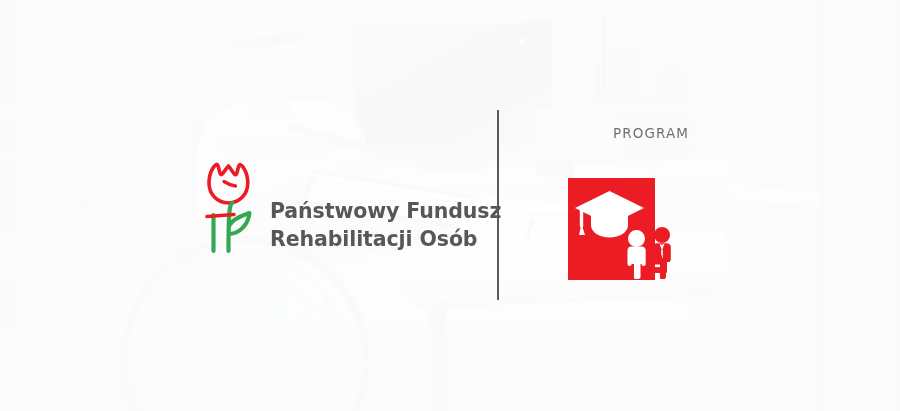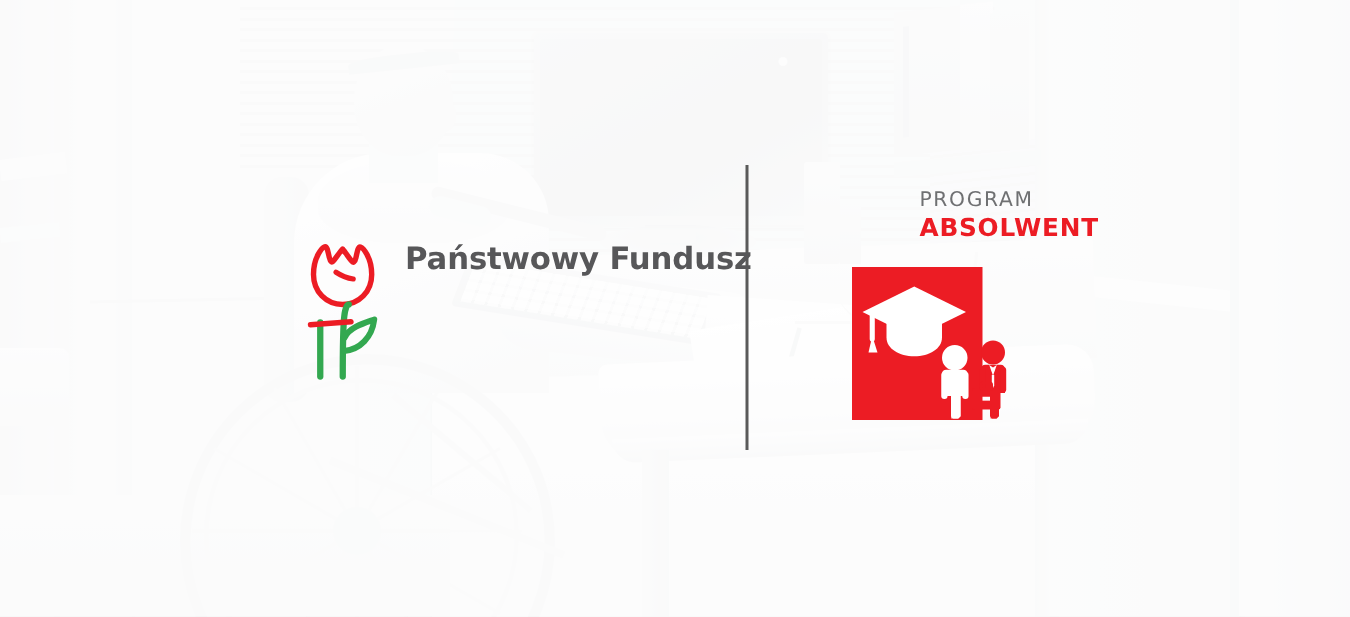--- a/index.html
+++ b/index.html
@@ -375,21 +375,21 @@
     background: #5a5a5a;
     z-index: 60;
   }
 
   
   .pfron-logo {
     position: absolute;
     left: 200px;
     top: 158px;
     display: flex;
-    align-items: flex-start;
+    align-items: flex-end;
     gap: 14px;
     z-index: 70;
   }
   .pfron-mark {
     width: 56px;
     height: 96px;
     flex: 0 0 auto;
   }
   .pfron-text {
     display: flex;
@@ -541,28 +541,28 @@
 
       <path d="M29.5 76 C40 75 48 67 49.5 55 C44 57 33 60 29.8 67" fill="none" stroke="#33a850" stroke-width="4.0" stroke-linejoin="round" stroke-linecap="round"></path>
 
       <path d="M13.5 57 L13.5 93" fill="none" stroke="#33a850" stroke-width="4.2" stroke-linecap="round"></path>
 
       <path d="M7 58.5 L34 56.5" fill="none" stroke="#ec1c24" stroke-width="3.6" stroke-linecap="round"></path>
     </svg>
 
     <div class="pfron-text">
       <div class="pfron-line">Państwowy Fundusz</div>
+      <div class="pfron-line">Rehabilitacji Osób</div>
     </div>
   </div>
 
   <div class="divider"></div>
 
   <div class="program-block">
     <div class="program-kicker">PROGRAM</div>
-    <div class="program-name">ABSOLWENT</div>
   </div>
 
   <svg class="absolwent-icon" viewBox="0 0 104 102">
 
     <rect x="0" y="0" width="87" height="102" fill="#ec1c24"></rect>
 
     <g>
 
       <path d="M23 33 L23 47 C23 54.5 31.5 59.5 41.5 59.5
                C51.5 59.5 60 54.5 60 47 L60 33 Z" fill="#ffffff"></path>

